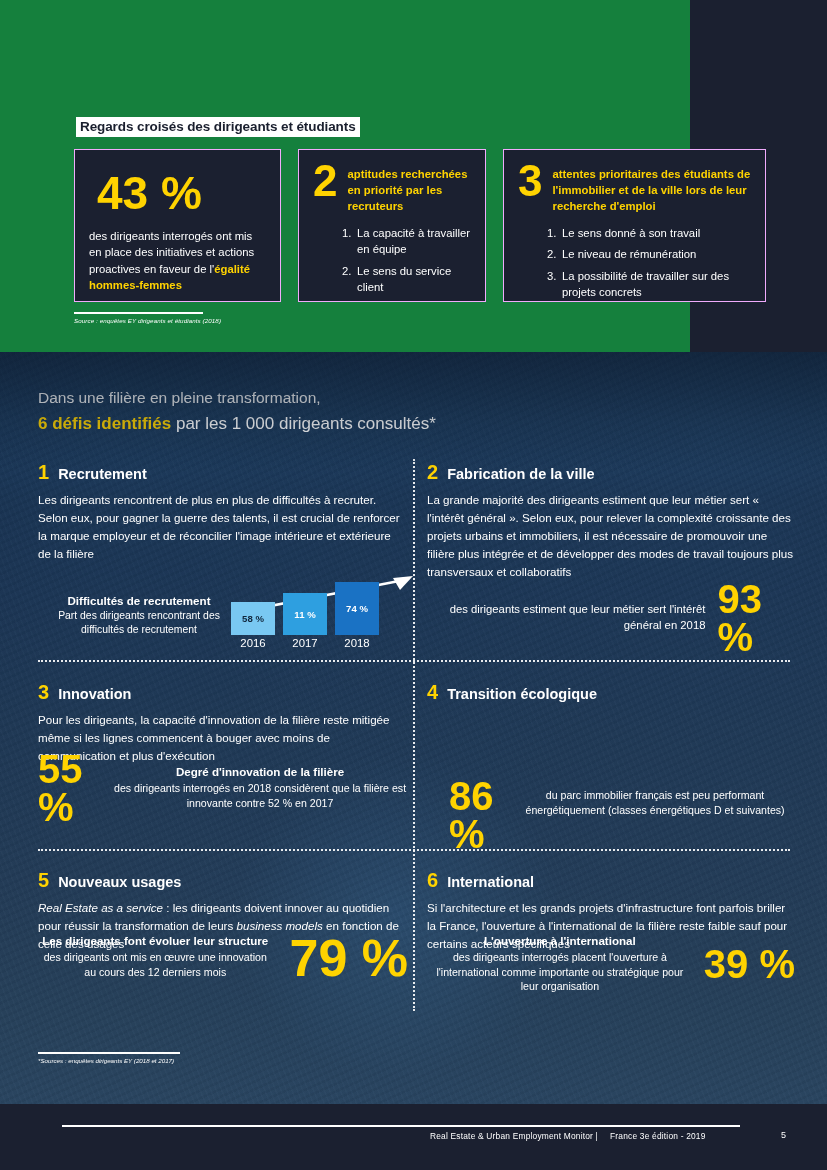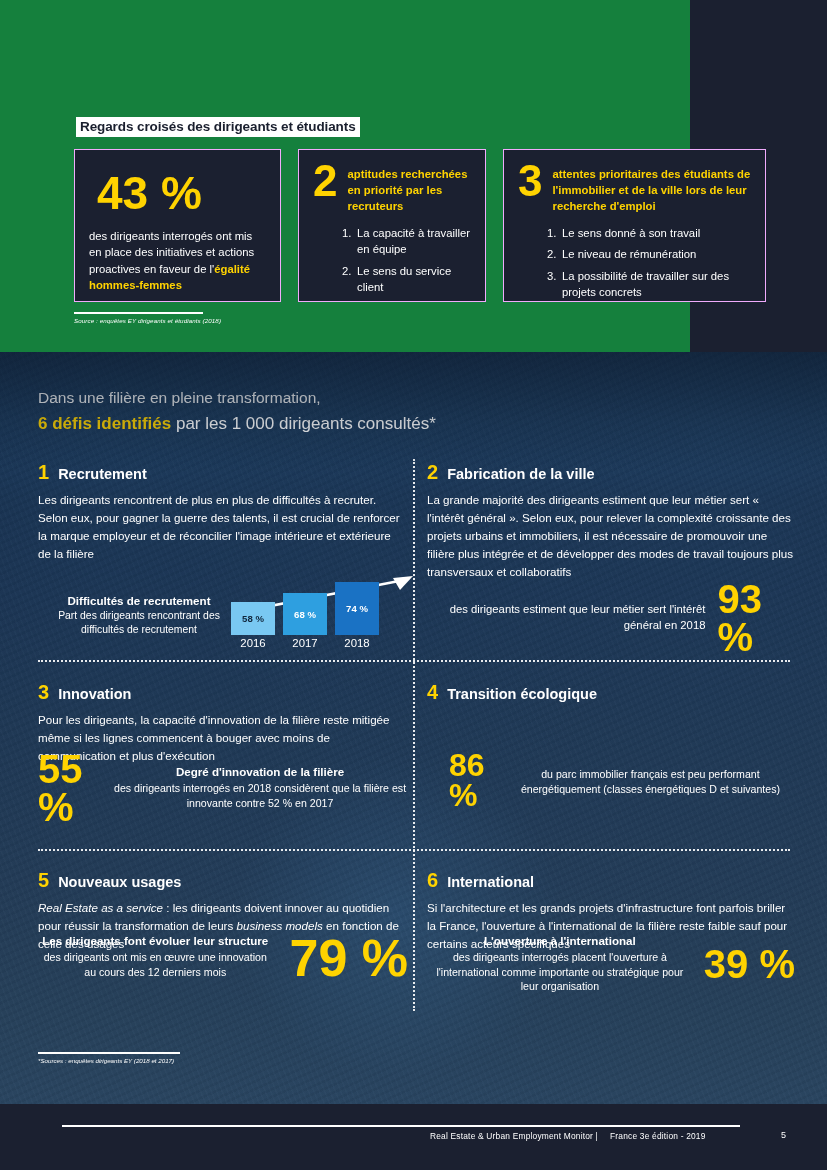--- a/index.html
+++ b/index.html
@@ -140,21 +140,21 @@
   .stat2 .txt { color: #ffffff; font-size: 11.3px; line-height: 1.4; text-align: right; }
   .stat2 .stat-num { font-size: 40px; }
 
   
   .stat3 { left: 38px; top: 398px; width: 370px; display: flex; align-items: center; gap: 13px; }
   .stat3 .stat-num { font-size: 40px; }
   .stat3 .txt { text-align: center; }
 
   
   .stat4 { left: 427px; top: 398px; width: 368px; display: flex; align-items: center; gap: 13px; }
-  .stat4 .stat-num { font-size: 32px; margin-left: 22px; }
+  .stat4 .stat-num { font-size: 40px; margin-left: 22px; margin-top: 27px; }
   .stat4 .txt { text-align: center; }
 
   
   .stat5 { left: 38px; top: 582px; width: 370px; display: flex; align-items: flex-start; gap: 17px; }
   .stat5 .txt { text-align: center; flex: 1; }
   .stat5 .stat-num { font-size: 52px; }
 
   
   .stat6 { left: 427px; top: 582px; width: 368px; display: flex; align-items: center; gap: 11px; }
   .stat6 .txt { text-align: center; flex: 1; }
@@ -254,21 +254,21 @@
             <polygon points="176,2 156,4 163,16" fill="#ffffff"></polygon>
           </svg>
           <div class="bar" style="left:0;">
             <div class="rect" style="height:33px; background:#79c8f2;">
               <span class="val" style="color:#10263c;">58 %</span>
             </div>
             <div class="yr">2016</div>
           </div>
           <div class="bar" style="left:52px;">
             <div class="rect" style="height:42px; background:#2e9fe0;">
-              <span class="val">68 %</span>
+              <span class="val">11 %</span>
             </div>
             <div class="yr">2017</div>
           </div>
           <div class="bar" style="left:104px;">
             <div class="rect" style="height:53px; background:#1a72c4;">
               <span class="val">74 %</span>
             </div>
             <div class="yr">2018</div>
           </div>
         </div>

